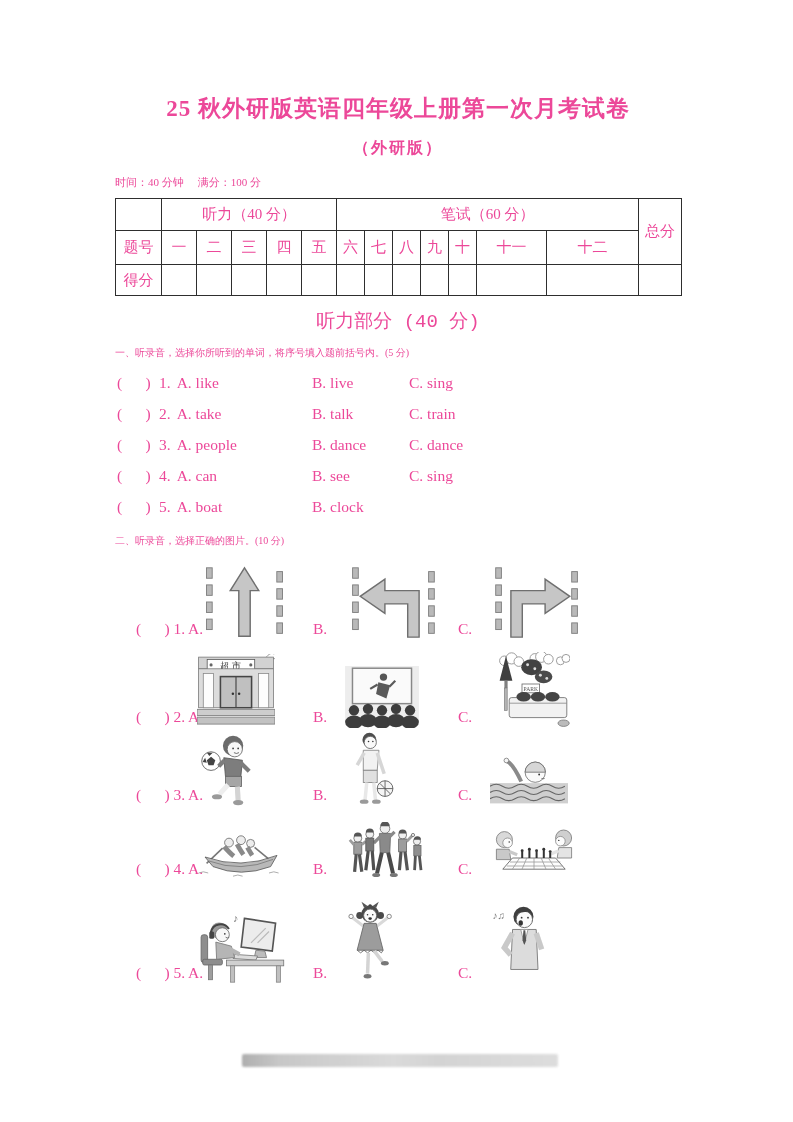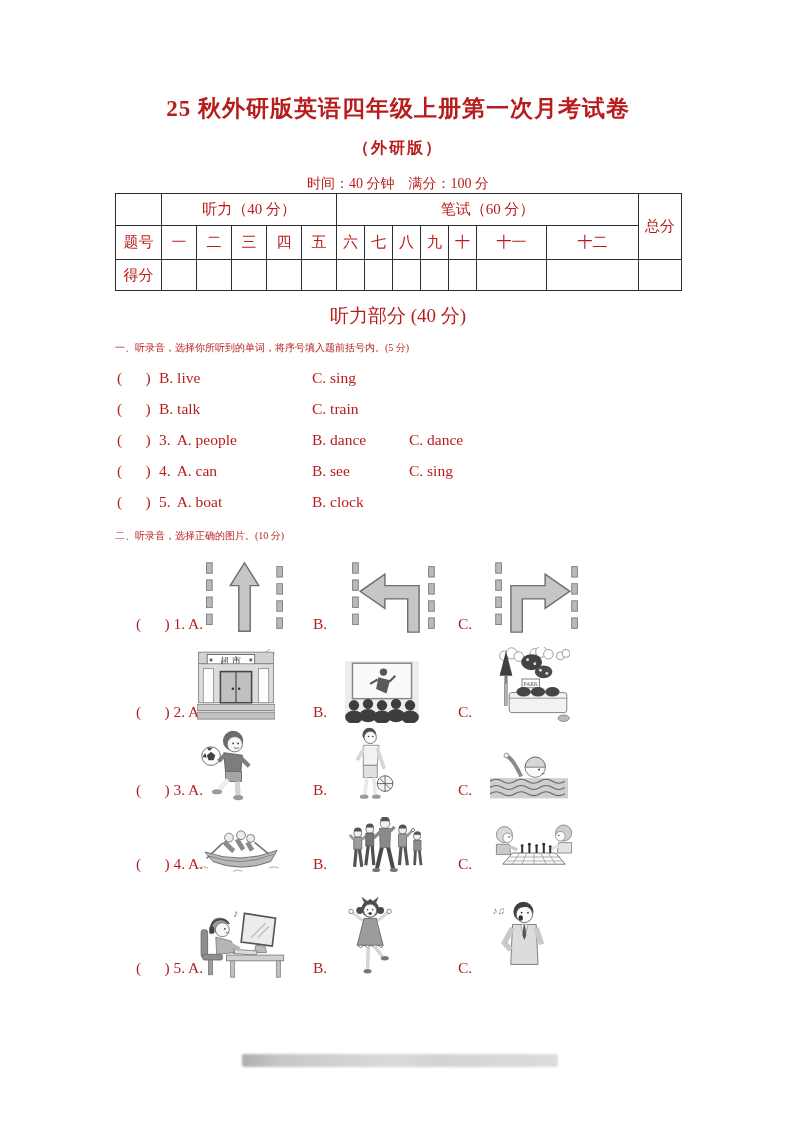--- a/index.html
+++ b/index.html
@@ -1,30 +1,30 @@
 <!DOCTYPE html>
 <html><head>
 <meta charset="utf-8">
 <style>
   html,body{margin:0;padding:0;background:#fff;}
   .page{position:relative;width:793px;height:1122px;background:#ffffff;overflow:hidden;
-        font-family:"Liberation Serif","DejaVu Serif",serif;color:#b91c1c;}
+        font-family:"Liberation Serif","DejaVu Serif",serif;color:#ec4899;}
   .content{position:relative;margin-left:115px;width:566px;}
   .title{margin:0;padding-top:93px;text-align:center;font-size:23px;font-weight:bold;letter-spacing:1px;}
   .subtitle{margin:14px 0 0 0;text-align:center;font-size:16px;font-weight:bold;letter-spacing:2px;}
-  .meta{margin-top:16px;text-align:center;font-size:14px;}
+  .meta{margin-top:16px;text-align:left;font-size:11px;}
   .meta span{white-space:pre;}
   .meta .gap{display:inline-block;width:14px;}
 
-  table.score{border-collapse:collapse;width:566px;table-layout:fixed;font-size:15px;border-radius:24px;}
+  table.score{border-collapse:collapse;margin-top:8px;width:566px;table-layout:fixed;font-size:15px;border-radius:24px;}
   table.score td{border:1px solid #2e2e2e;text-align:center;padding:0;overflow:hidden;}
   tr.r1 td{height:31px;} tr.r2 td{height:33px;} tr.r3 td{height:30px;}
   td.total{word-break:break-all;line-height:1.9;font-size:15px;padding:0 4px;}
 
-  .heading{margin-top:12px;text-align:center;font-size:19px;}
+  .heading{margin-top:12px;text-align:center;font-size:19px;font-family:Liberation Mono, monospace;}
   .part-title{margin-top:12px;font-size:10px;}
   .p1rows{margin-top:7px;padding-left:2px;font-size:15.5px;}
   .p1row{display:grid;grid-template-columns:42px 153px 97px 1fr;line-height:31px;height:31px;}
   .bracket{white-space:pre;}
   .p1a span{display:inline-block;}
   .p1a .num{margin-right:6px;}
 
   .p2rows{margin-top:5px;padding-left:2px;font-size:15.5px;}
   .p2row{display:grid;grid-template-columns:78px 118px 30px 115px 30px 1fr;align-items:end;margin-bottom:4px;}
   .p2row .lead{white-space:pre;padding-bottom:2px;margin-left:19px;}
@@ -108,25 +108,27 @@
     </tbody>
       </table>
 
     <div class="heading">听力部分 (40 分)</div>
 
     <div class="part-title">一、听录音，选择你所听到的单词，将序号填入题前括号内。(5 分)</div>
 
     <div class="p1rows">
       <div class="p1row">
         <span class="bracket">(      )</span>
+        <span class="p1a"><span class="num">1.</span><span>A. like</span></span>
         <span>B. live</span>
         <span>C. sing</span>
       </div>
       <div class="p1row">
         <span class="bracket">(      )</span>
+        <span class="p1a"><span class="num">2.</span><span>A. take</span></span>
         <span>B. talk</span>
         <span>C. train</span>
       </div>
       <div class="p1row">
         <span class="bracket">(      )</span>
         <span class="p1a"><span class="num">3.</span><span>A. people</span></span>
         <span>B. dance</span>
         <span>C. dance</span>
       </div>
       <div class="p1row">

